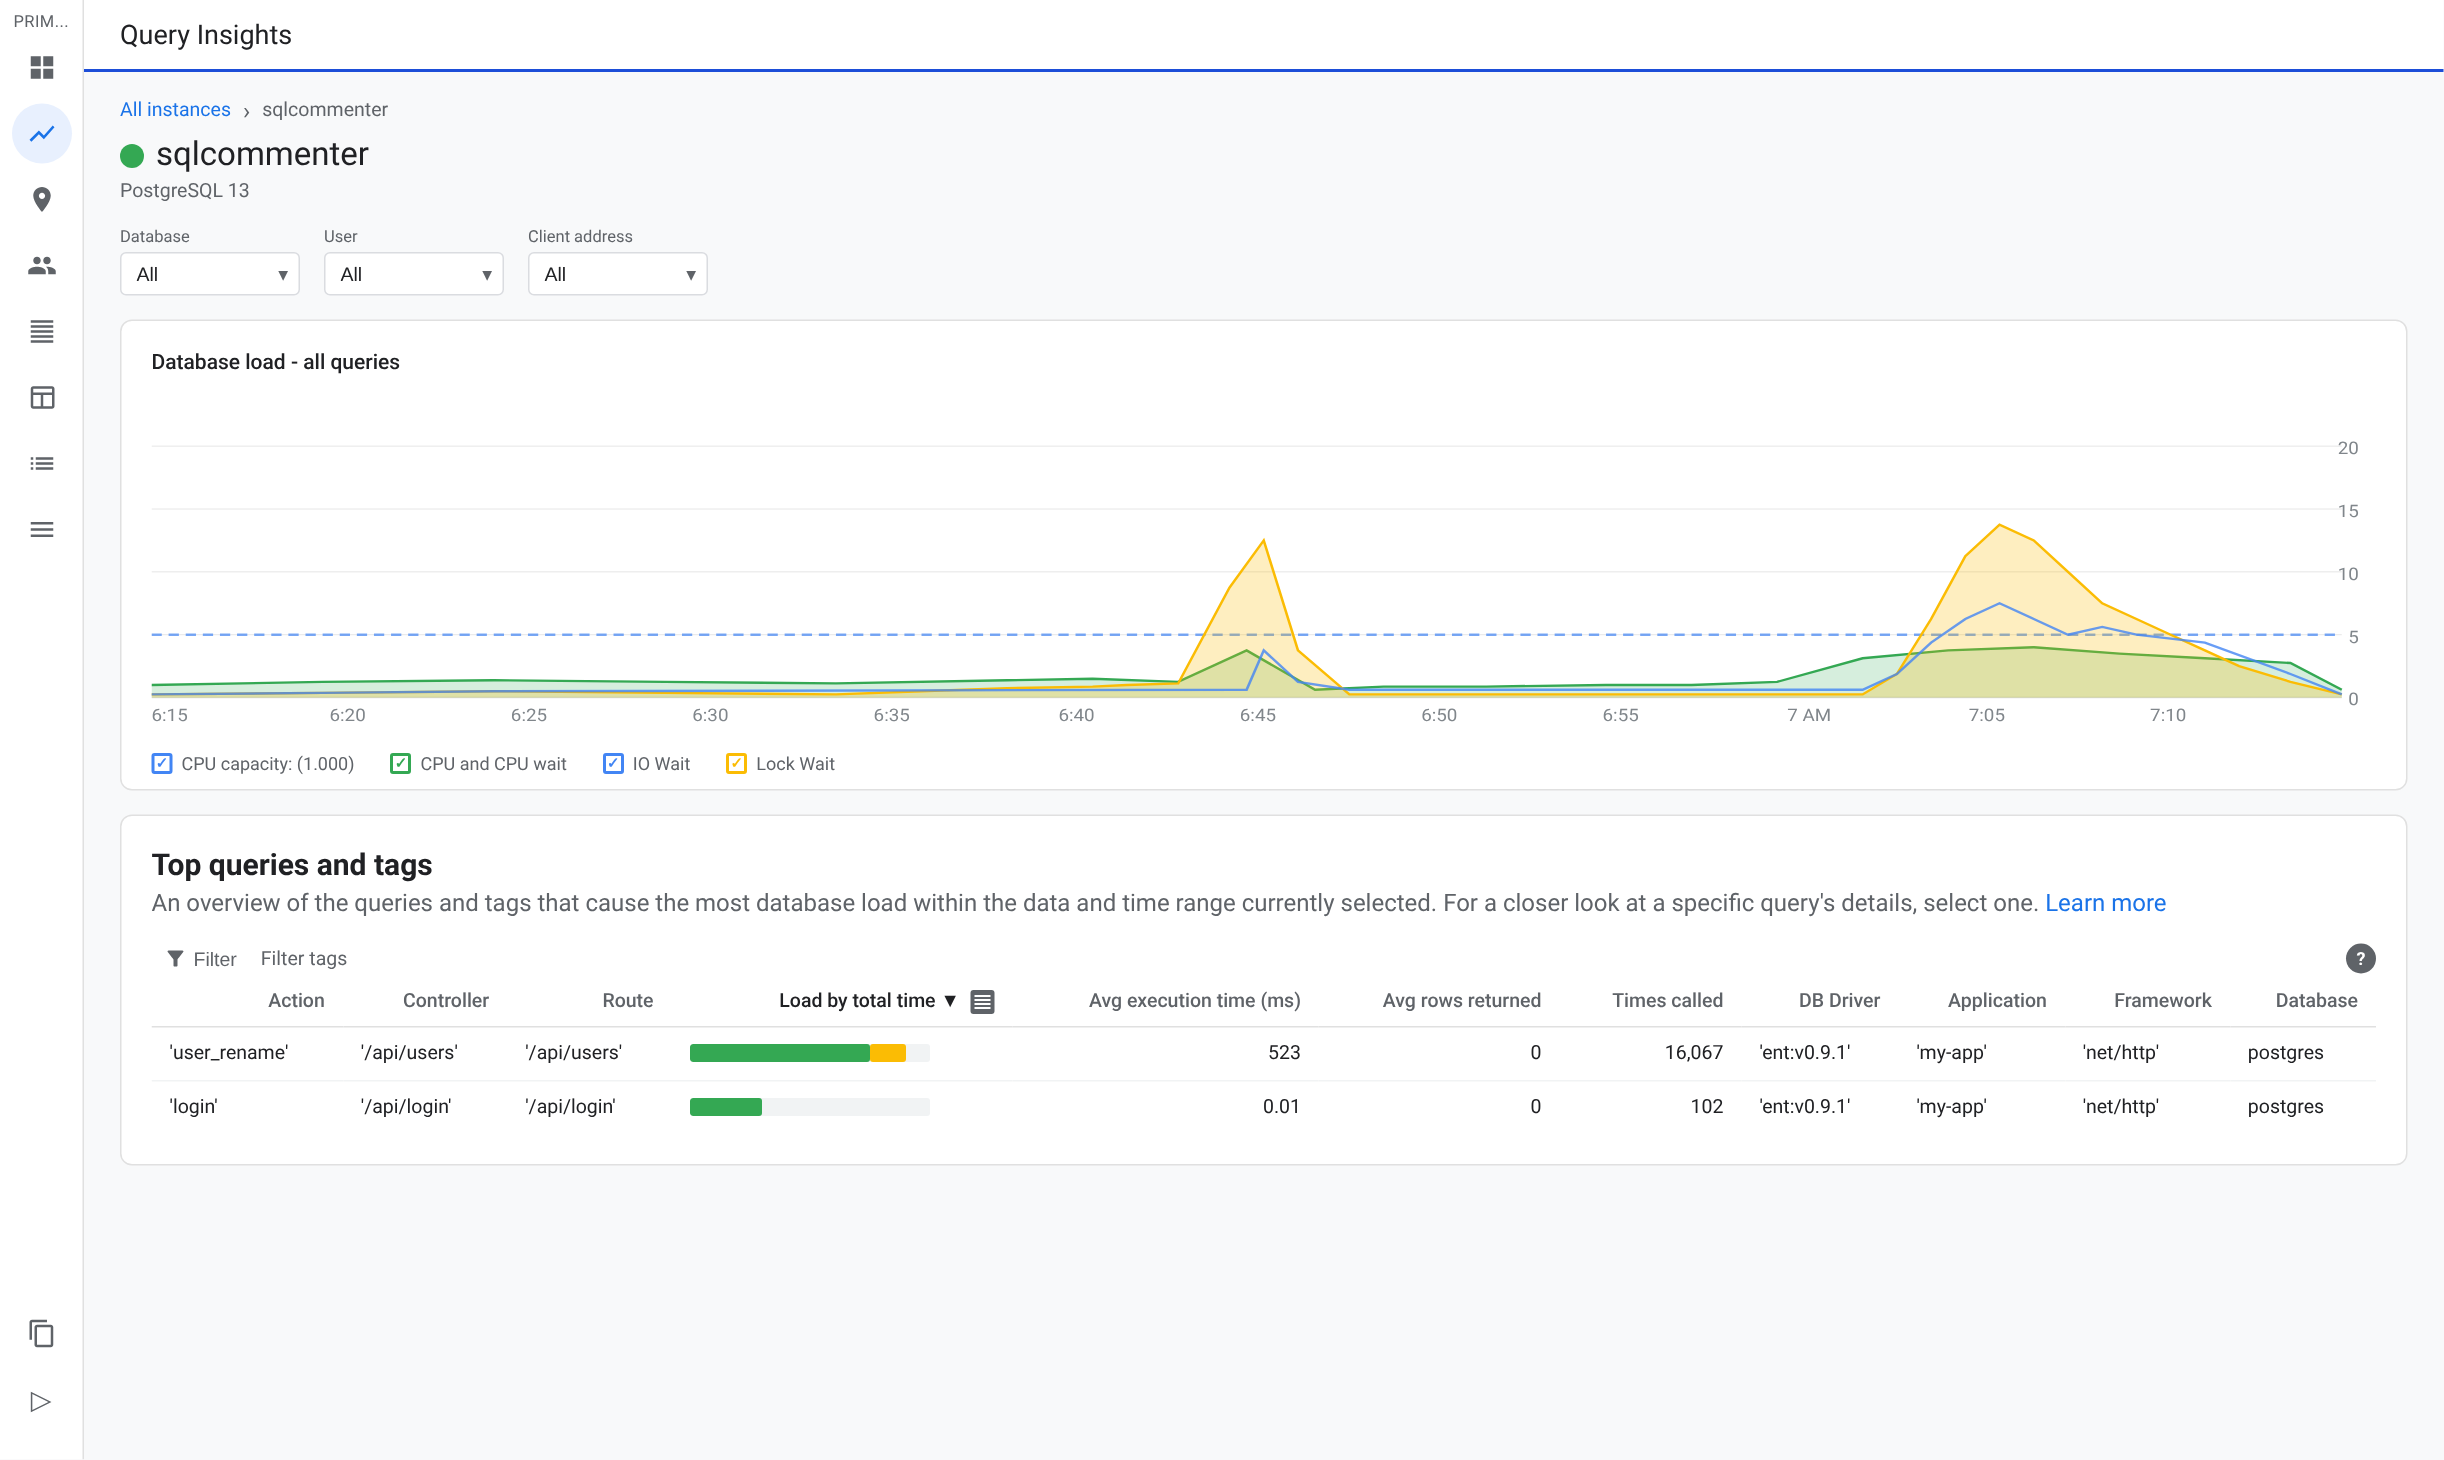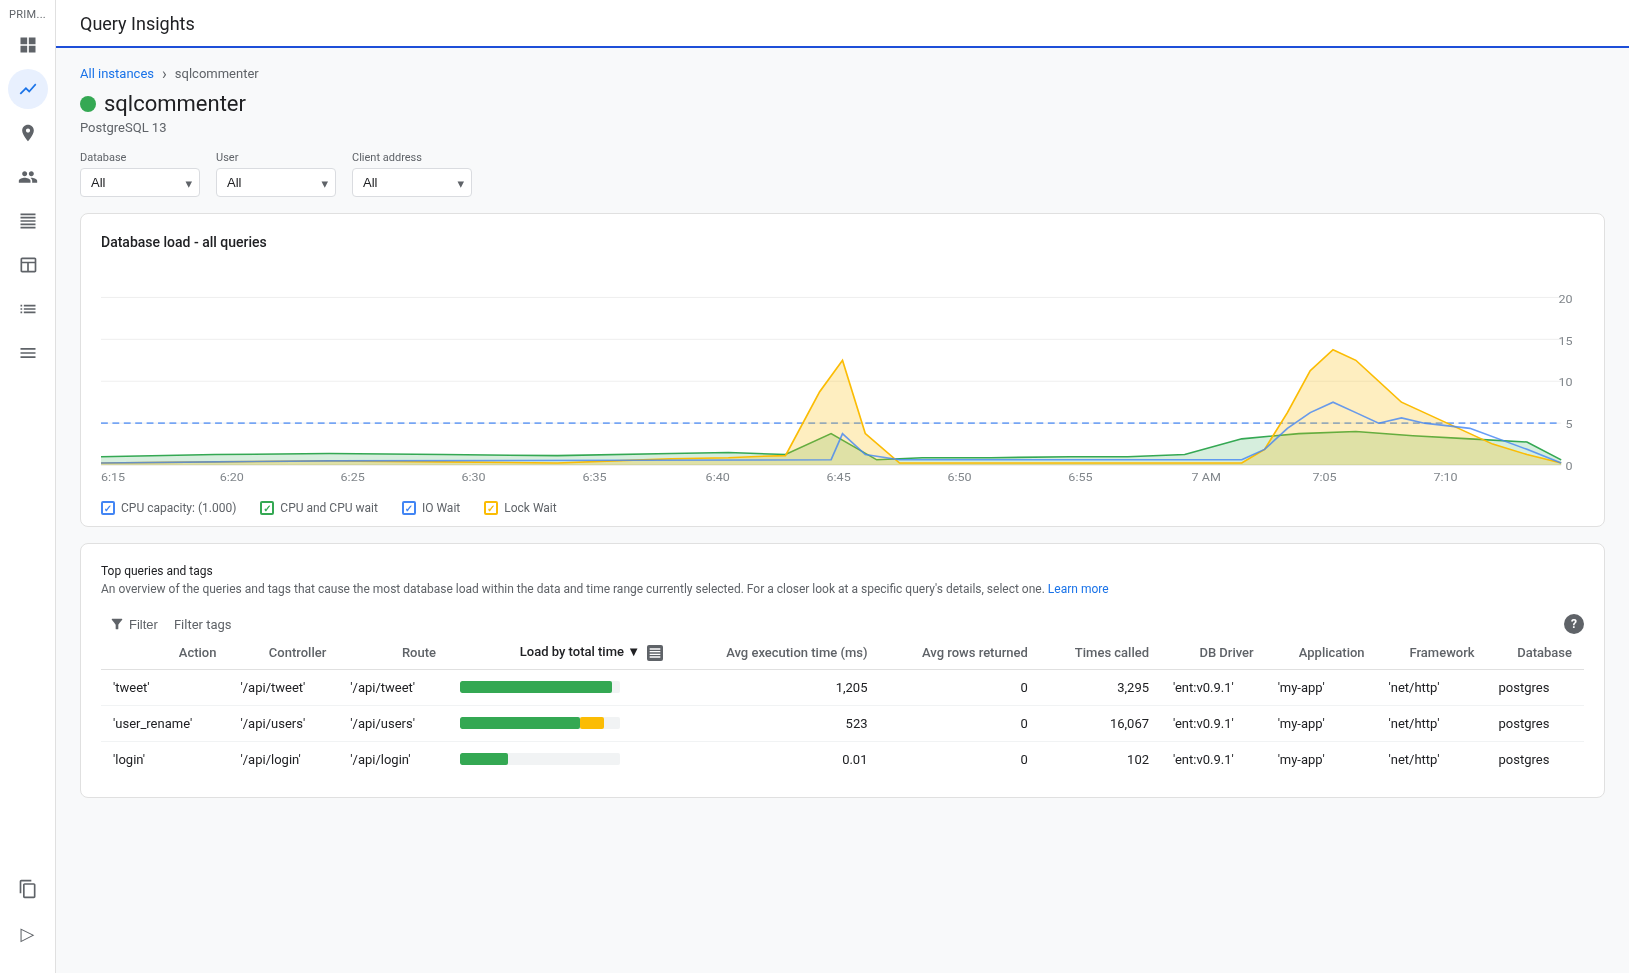--- a/index.html
+++ b/index.html
@@ -304,29 +304,29 @@
       border-radius: 2px;
       overflow: hidden;
       display: flex;
     }
     .progress-bar-fill {
       height: 100%;
       border-radius: 2px;
     }
 
     .section-desc {
-      font-size: 12px;
+      font-size: 16px;
       color: #5f6368;
       margin-bottom: 16px;
     }
     .section-desc a { color: #1a73e8; }
 
     .top-section-title {
-      font-size: 12px;
-      font-weight: 400;
+      font-size: 20px;
+      font-weight: 700;
       color: #202124;
       margin-bottom: 4px;
     }
   </style>
 </head>
 <body>
 
 <div class="sidebar">
   <div class="sidebar-label">PRIM...</div>
 
@@ -542,40 +542,20 @@
             <th>Avg execution time (ms)</th>
             <th>Avg rows returned</th>
             <th>Times called</th>
             <th>DB Driver</th>
             <th>Application</th>
             <th>Framework</th>
             <th>Database</th>
           </tr>
         </thead>
         <tbody id="table-body">
-        <tr style="cursor: pointer;">
-    <td>'tweet'</td>
-    <td>'/api/tweet'</td>
-    <td>'/api/tweet'</td>
-    <td>
-      <div class="progress-bar-container">
-        <div class="progress-bar-bg">
-          <div class="progress-bar-fill" style="width:95%;background:#34a853;"></div>
-          <div class="progress-bar-fill" style="width:0%;background:#fbbc04;"></div>
-        </div>
-      </div>
-    </td>
-    <td style="text-align:right;">1,205</td>
-    <td style="text-align:right;">0</td>
-    <td style="text-align:right;">3,295</td>
-    <td>'ent:v0.9.1'</td>
-    <td>'my-app'</td>
-    <td>'net/http'</td>
-    <td>postgres</td>
-  </tr>
             <tr style="cursor: pointer;">
     <td>'user_rename'</td>
     <td>'/api/users'</td>
     <td>'/api/users'</td>
     <td>
       <div class="progress-bar-container">
         <div class="progress-bar-bg">
           <div class="progress-bar-fill" style="width:75%;background:#34a853;"></div>
           <div class="progress-bar-fill" style="width:15%;background:#fbbc04;"></div>
         </div>

